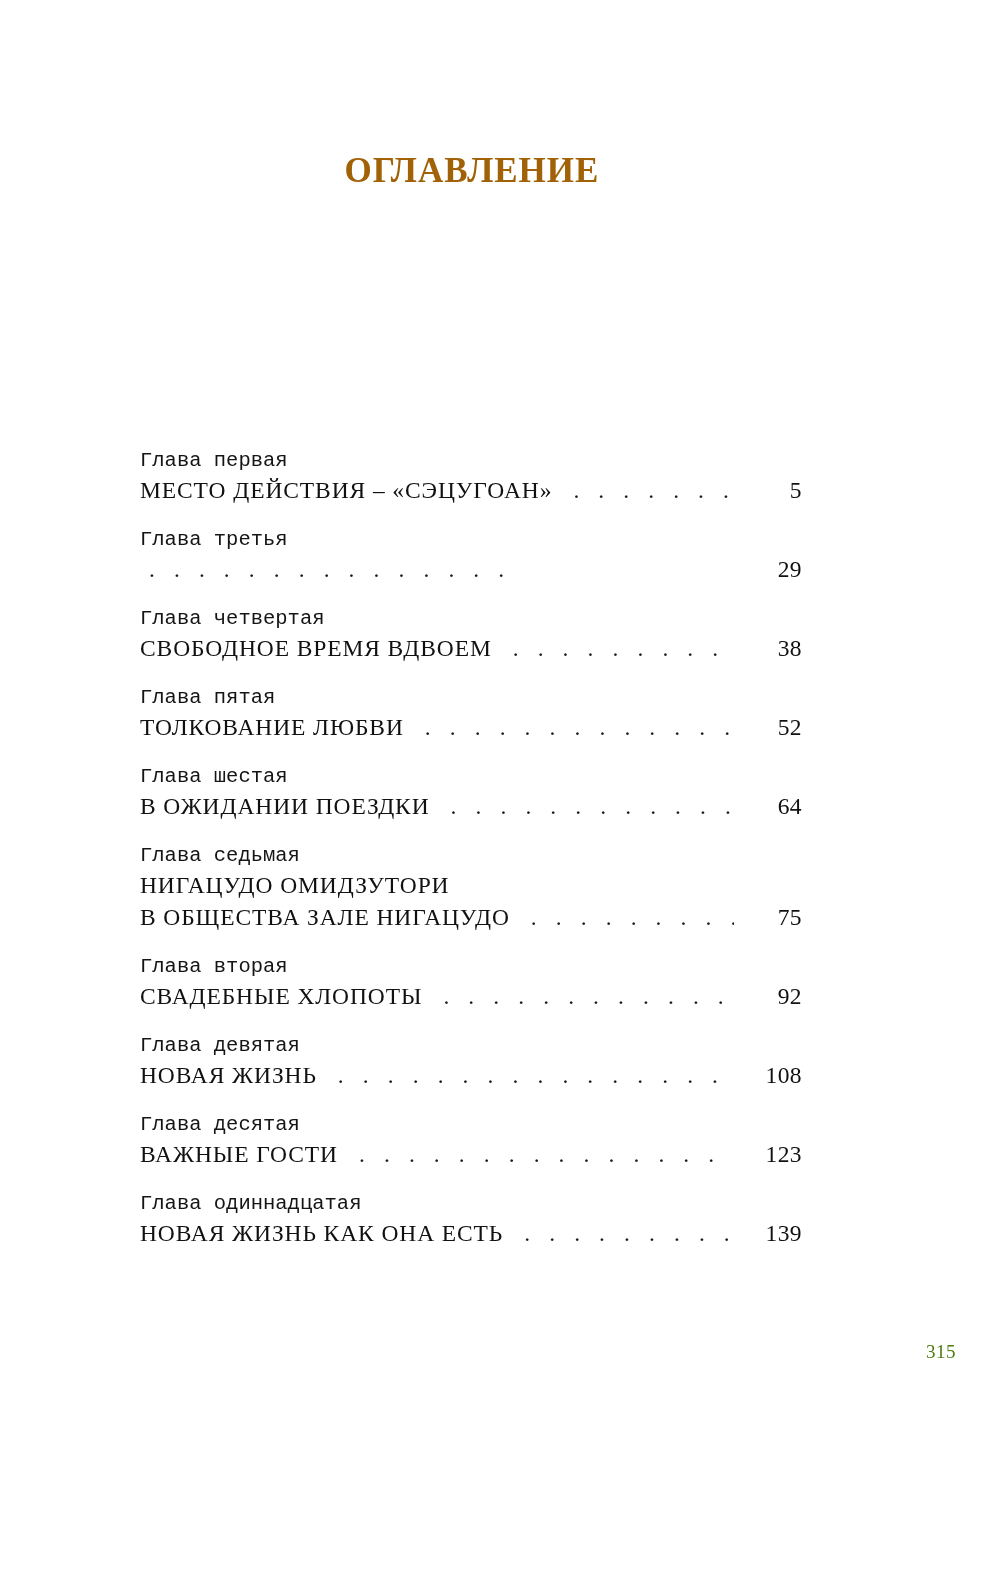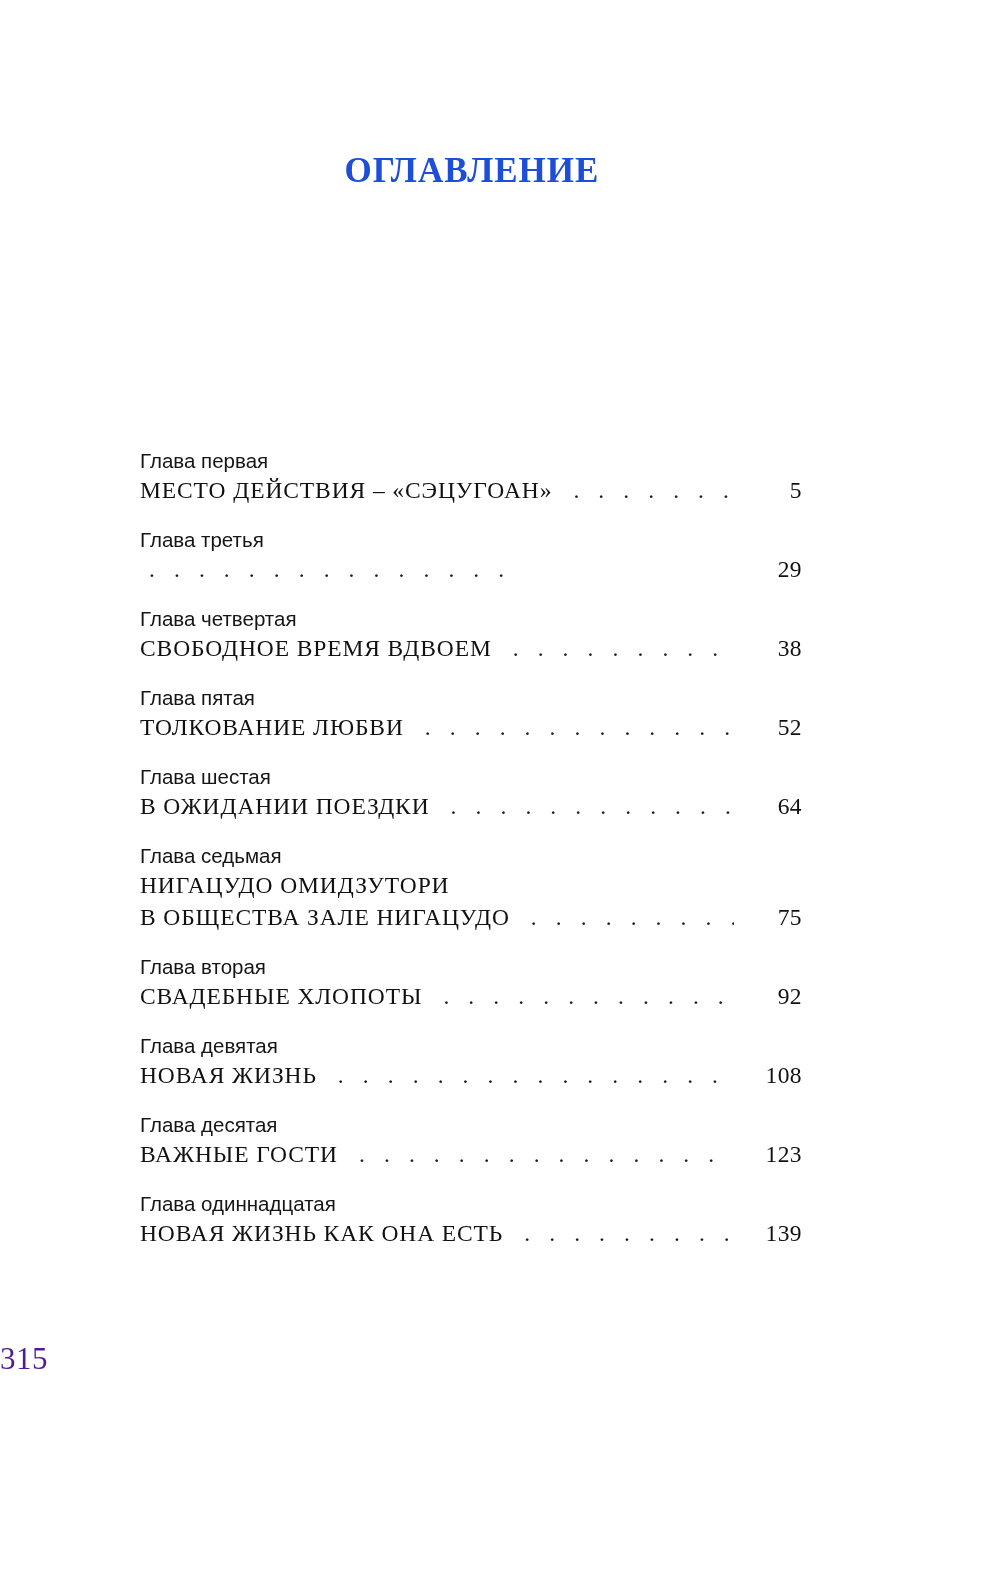--- a/index.html
+++ b/index.html
@@ -30,41 +30,41 @@
   .toc-heading {
     position: absolute;
     top: 152px;
     left: 0;
     width: 944px;           
     text-align: center;
     font-family: "Liberation Serif", "DejaVu Serif", serif;
     font-weight: bold;
     font-size: 35px;
     letter-spacing: 1.0px;
-    color: #1d4ed8;
+    color: #a16207;
     line-height: 1.1;
   }
 
   
   .toc-list {
     position: absolute;
     top: 448px;
     left: 140px;
     width: 662px;           
   }
 
   .toc-entry {
     margin-bottom: 21px;
   }
   .toc-entry:last-child {
     margin-bottom: 0;
   }
 
   .chapter-label {
-    font-family: Liberation Sans, sans-serif;
+    font-family: Liberation Mono, monospace;
     font-size: 20.5px;
     line-height: 26px;
     color: #151515;
     white-space: nowrap;
   }
 
   .title-line {
     display: flex;
     align-items: baseline;
     font-family: "Liberation Serif", "DejaVu Serif", serif;
@@ -102,24 +102,24 @@
     white-space: nowrap;
     letter-spacing: 0.4px;
   }
 
   
   .folio {
     position: absolute;
     top: 1341px;
     left: 0;
     width: 956px;          
-    text-align: left;
-    font-family: "Liberation Serif", "DejaVu Serif", serif;
-    font-size: 31px;
-    color: #4c1d95;
+    text-align: right;
+    font-family: "Liberation Serif", "DejaVu Serif", serif;
+    font-size: 19px;
+    color: #4d7c0f;
     letter-spacing: 0.5px;
   }
 </style>
 </head>
 <body>
 
 <div class="page">
 
   <div class="toc-heading">ОГЛАВЛЕНИЕ</div>
 

